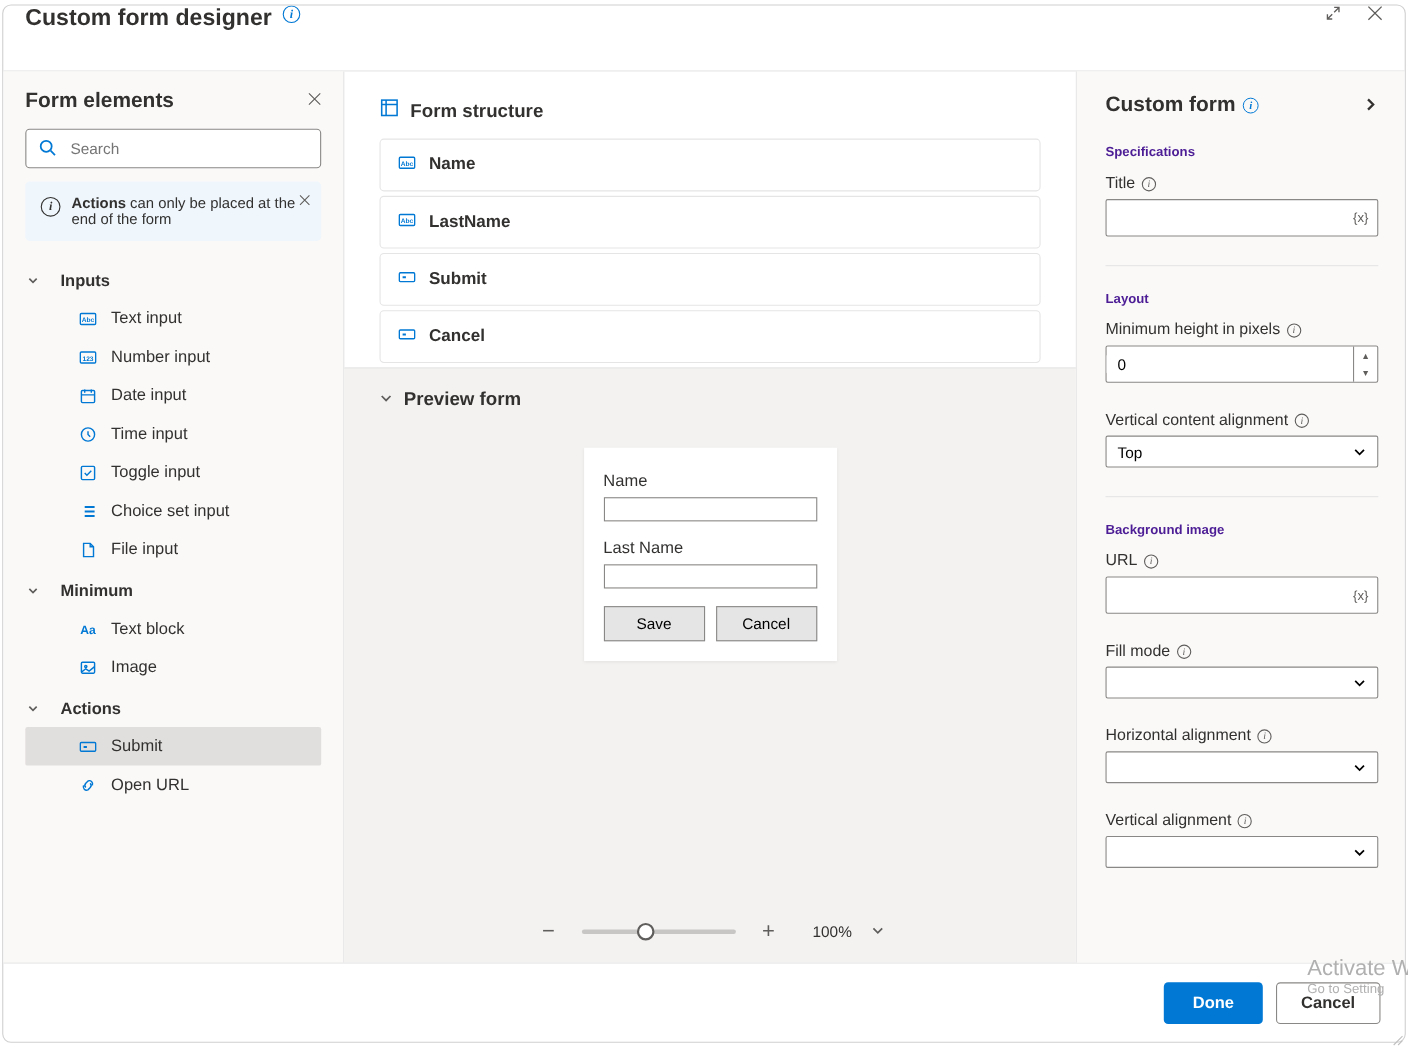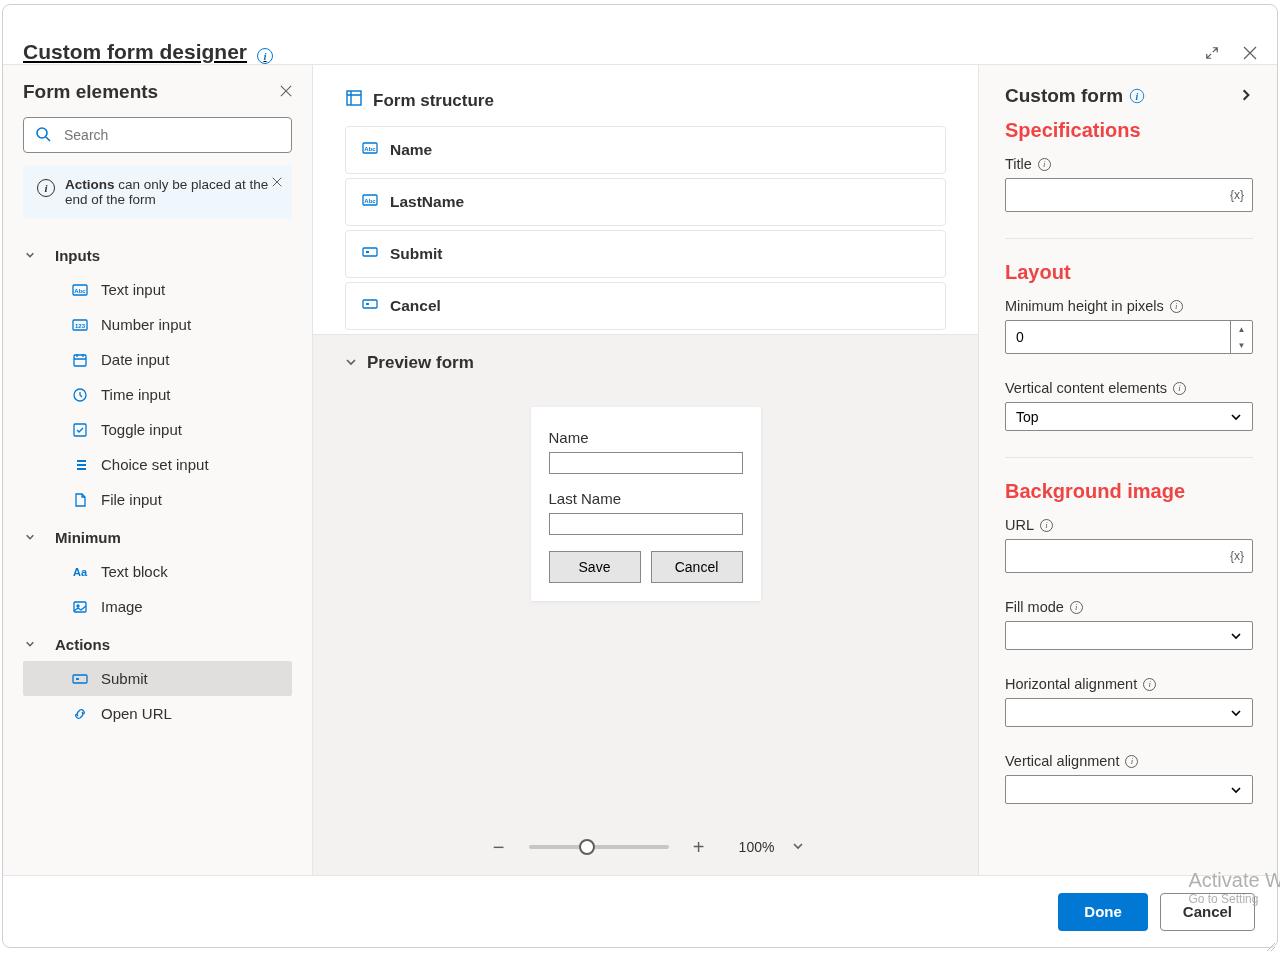--- a/index.html
+++ b/index.html
@@ -1,20 +1,20 @@
 <!DOCTYPE html>
 <html><head>
 <meta charset="utf-8">
 <style>
 * { box-sizing: border-box; margin: 0; padding: 0; font-family: "Segoe UI", sans-serif; }
 body { background: #fff; width: 1280px; height: 960px; overflow: hidden; position: relative; }
 
 .dialog { width: 1276px; height: 944px; border: 1px solid #d0d0d0; border-radius: 8px; margin: 4px auto 0; display: flex; flex-direction: column; background: #fff; overflow: hidden; }
 
-.titlebar { height: 60px; display: flex; align-items: flex-end; padding: 0 20px; border-bottom: 1px solid #e5e5e5; text-decoration: underline; }
+.titlebar { height: 60px; display: flex; align-items: flex-start; padding: 0 20px; border-bottom: 1px solid #e5e5e5; }
 .titlebar h1 { font-size: 21px; font-weight: 600; color: #323130; }
 .info-icon { width: 16px; height: 16px; border: 1.5px solid #0078d4; border-radius: 50%; color: #0078d4; font-size: 11px; font-weight: bold; display: inline-flex; align-items: center; justify-content: center; margin-left: 10px; font-style: italic; font-family: serif; }
 .titlebar-right { margin-left: auto; display: flex; gap: 24px; align-items: center; }
 .expand-icon, .close-x { cursor: pointer; color: #605e5c; font-size: 16px; }
 .expand-icon svg { width:14px; height:14px; }
 
 .body { flex: 1; display: flex; min-height: 0; }
 
 .left { width: 310px; border-right: 1px solid #e5e5e5; background: #faf9f8; padding: 16px 20px; overflow-y: auto; }
 .left-header { display: flex; align-items: center; margin-bottom: 14px; }
@@ -59,26 +59,26 @@
 .preview-card button { flex:1; height:32px; background:#e5e5e5; border:1px solid #8a8886; font-size:14px; cursor:pointer;}
 
 .zoom-bar { margin-top: auto; display:flex; align-items:center; justify-content:center; gap:18px; padding:10px 0 6px; color:#323130;}
 .zoom-btn { width:24px; height:24px; display:flex; align-items:center; justify-content:center; cursor:pointer; font-size:20px; color:#605e5c;}
 .zoom-slider { width:140px; height:4px; background:#c8c6c4; border-radius:2px; position:relative;}
 .zoom-slider .thumb { position:absolute; left:50px; top:-6px; width:16px; height:16px; background:#fff; border:2px solid #605e5c; border-radius:50%;}
 .zoom-val { font-size:14px; margin-left:10px;}
 
 .right { width: 298px; background: #faf9f8; padding: 20px 24px 20px 26px; overflow-y: auto; position:relative;}
 .right::-webkit-scrollbar{width:6px}
-.right-header { display:flex; align-items:center; margin-bottom: 12px;}
+.right-header { display:flex; align-items:center; margin-bottom: 24px;}
 .right-header h2 { font-size:19px; font-weight:600; color:#323130;}
 .right-header .info-icon{margin-left:6px; transform:scale(0.9);}
 .right-header .chev-r { margin-left:auto; font-size:18px; cursor:pointer; color:#323130;}
 
-.section-title { font-size:20px; font-weight:600; color:#ef4444; margin-bottom:14px;}
+.section-title { font-size:12px; font-weight:600; color:#4c1d95; margin-bottom:14px;}
 .prop-group { margin-bottom: 26px;}
 .prop-label { font-size:14.5px; color:#323130; margin-bottom:6px; display:flex; align-items:center;}
 .prop-label .mini-info { width:13px; height:13px; border:1px solid #605e5c; border-radius:50%; font-size:9px; display:inline-flex; align-items:center; justify-content:center; margin-left:6px; color:#605e5c; font-style:italic; font-family:serif;}
 .prop-input { width:100%; height:34px; border:1px solid #8a8886; border-radius:2px; background:#fff; padding:0 8px; font-size:14px; display:flex; align-items:center; position:relative;}
 .prop-input .var-btn { margin-left:auto; font-size:12px; color:#605e5c; cursor:pointer;}
 .prop-input input{border:none; outline:none; flex:1; font-size:14px; padding:0;}
 .prop-select { width:100%; height:29px; border:1px solid #8a8886; border-radius:2px; background:#fff; padding:0 10px; font-size:14px; display:flex; align-items:center; justify-content:space-between; cursor:pointer;}
 .number-spin { width:100%; height:34px; border:1px solid #8a8886; border-radius:2px; background:#fff; display:flex; align-items:center;}
 .number-spin input{border:none; outline:none; flex:1; padding:0 10px; font-size:14px;}
 .number-spin .spins{width:22px; display:flex; flex-direction:column; border-left:1px solid #8a8886; height:100%;}
@@ -377,21 +377,21 @@
         <div class="number-spin">
           <input value="0" style="">
           <div class="spins">
               <span>▲</span>
               <span>▼</span>
             </div>
         </div>
       </div>
       <div class="prop-group">
         <div class="prop-label">
-            <span>Vertical content elements</span>
+            <span>Vertical content alignment</span>
             <span class="mini-info">i</span>
           </div>
         <div class="prop-select">
             <span>Top</span>
             <svg width="12" height="12" viewBox="0 0 12 12" fill="none" stroke="currentColor" stroke-width="1.6">
               <path d="M2 4l4 4 4-4"></path>
             </svg>
           </div>
       </div>
       <hr class="hr">

